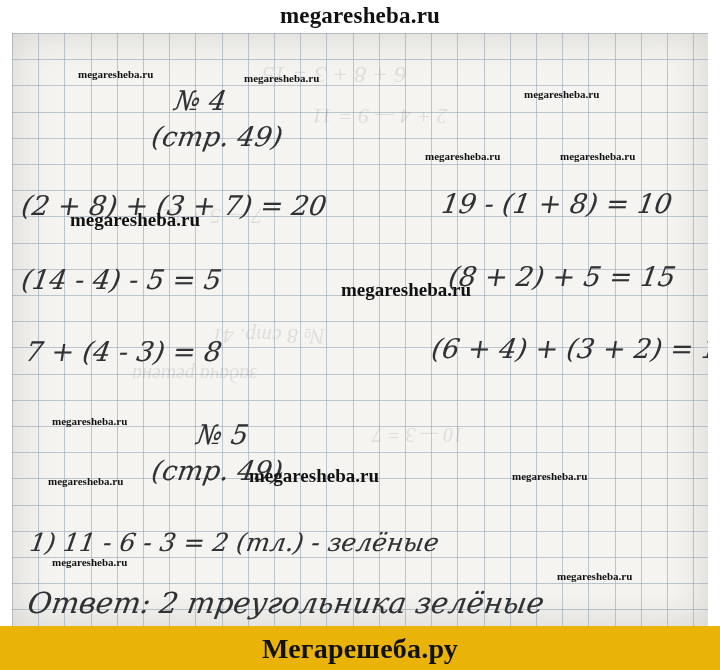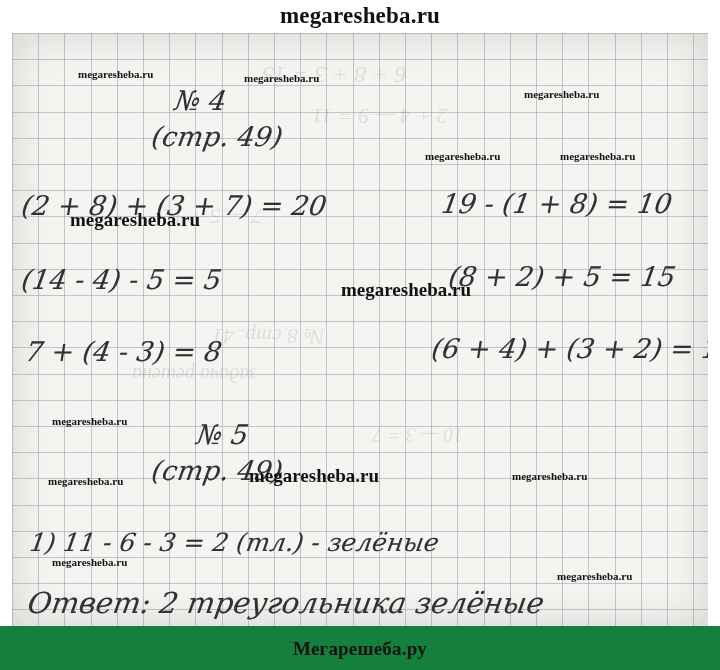--- a/index.html
+++ b/index.html
@@ -34,22 +34,22 @@
     top: 0;
     height: 32px;
     line-height: 32px;
     font-size: 23px;
     background: #ffffff;
   }
   .banner-bottom {
     bottom: 0;
     height: 44px;
     line-height: 46px;
-    font-size: 19px;
-    background: #15803d;
+    font-size: 28px;
+    background: #eab308;
   }
   
   .sheet {
     position: absolute;
     left: 12px;
     top: 33px;
     width: 696px;
     height: 593px;
     background:
       linear-gradient(rgba(255,255,255,0.16), rgba(255,255,255,0.16)),

